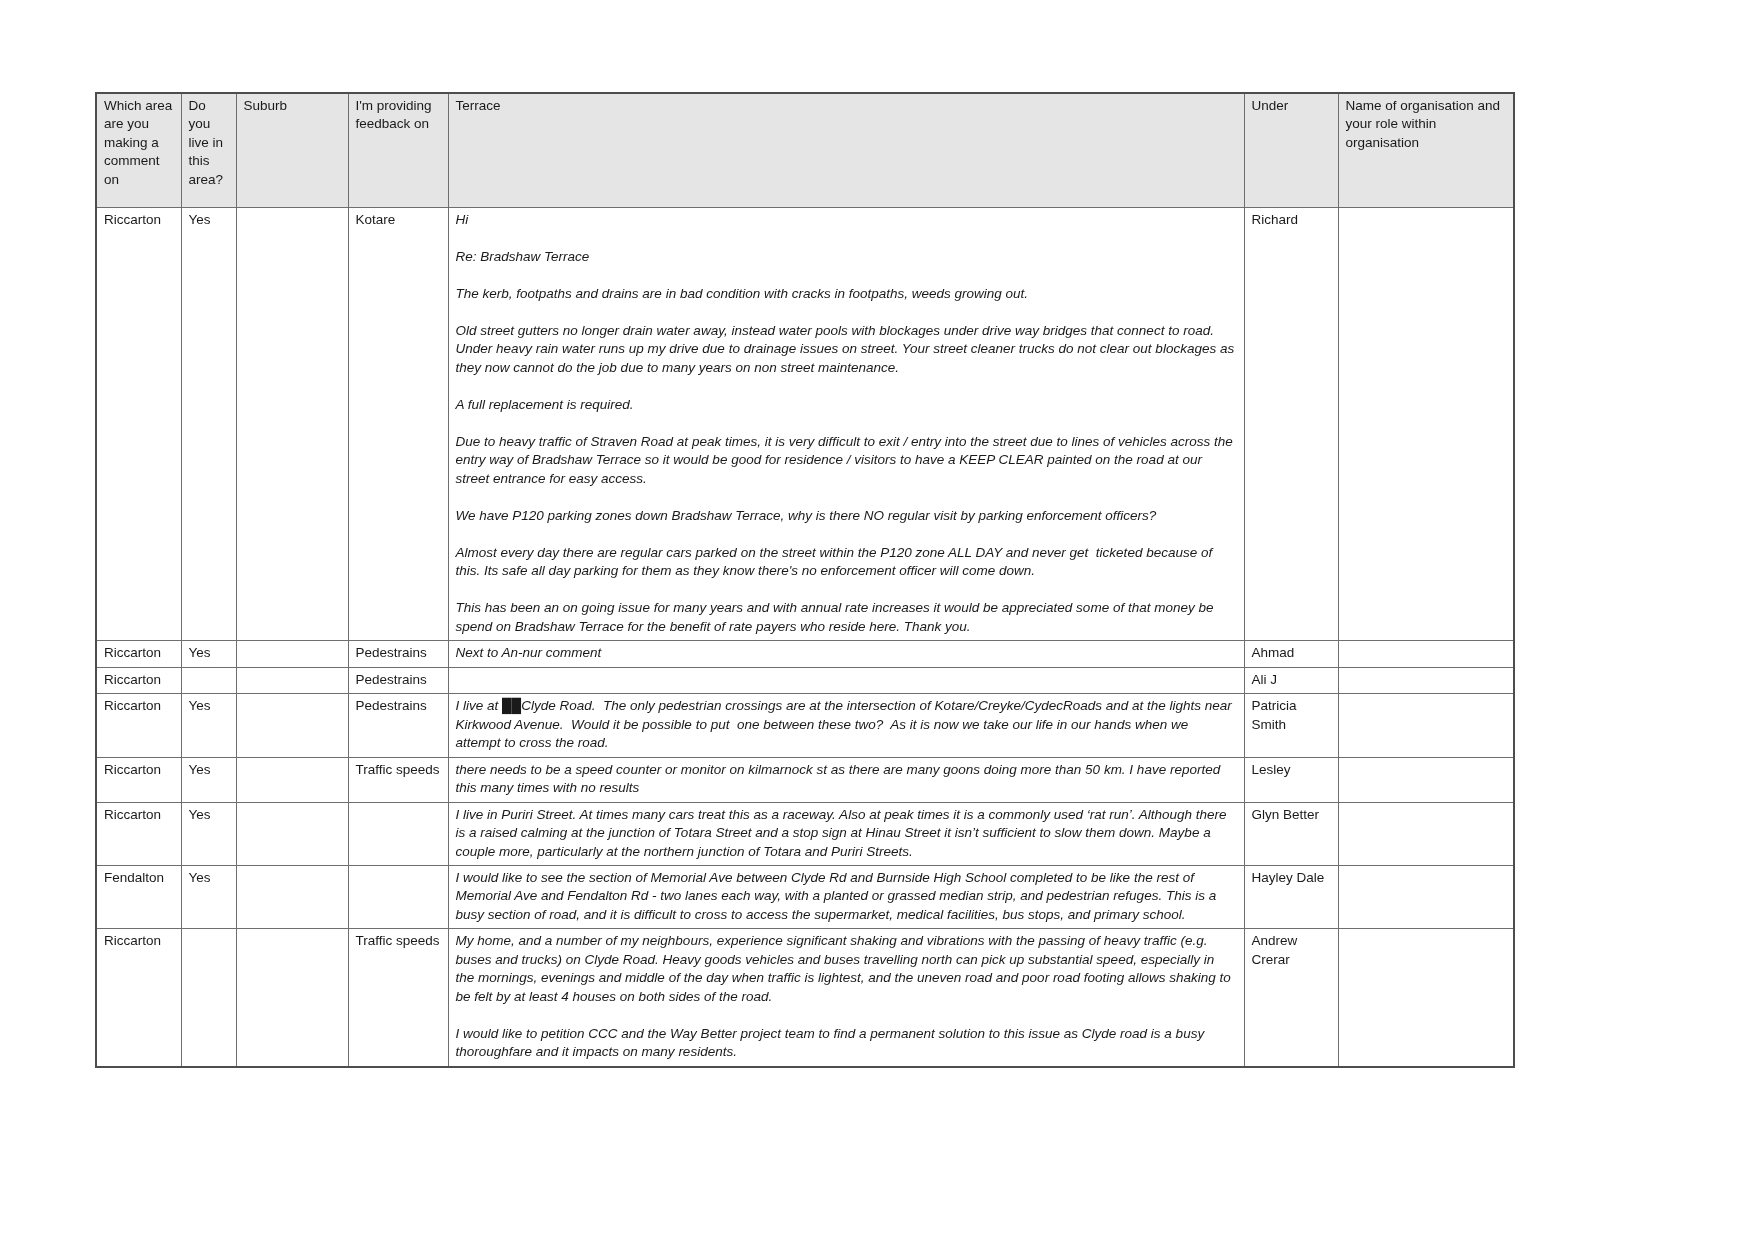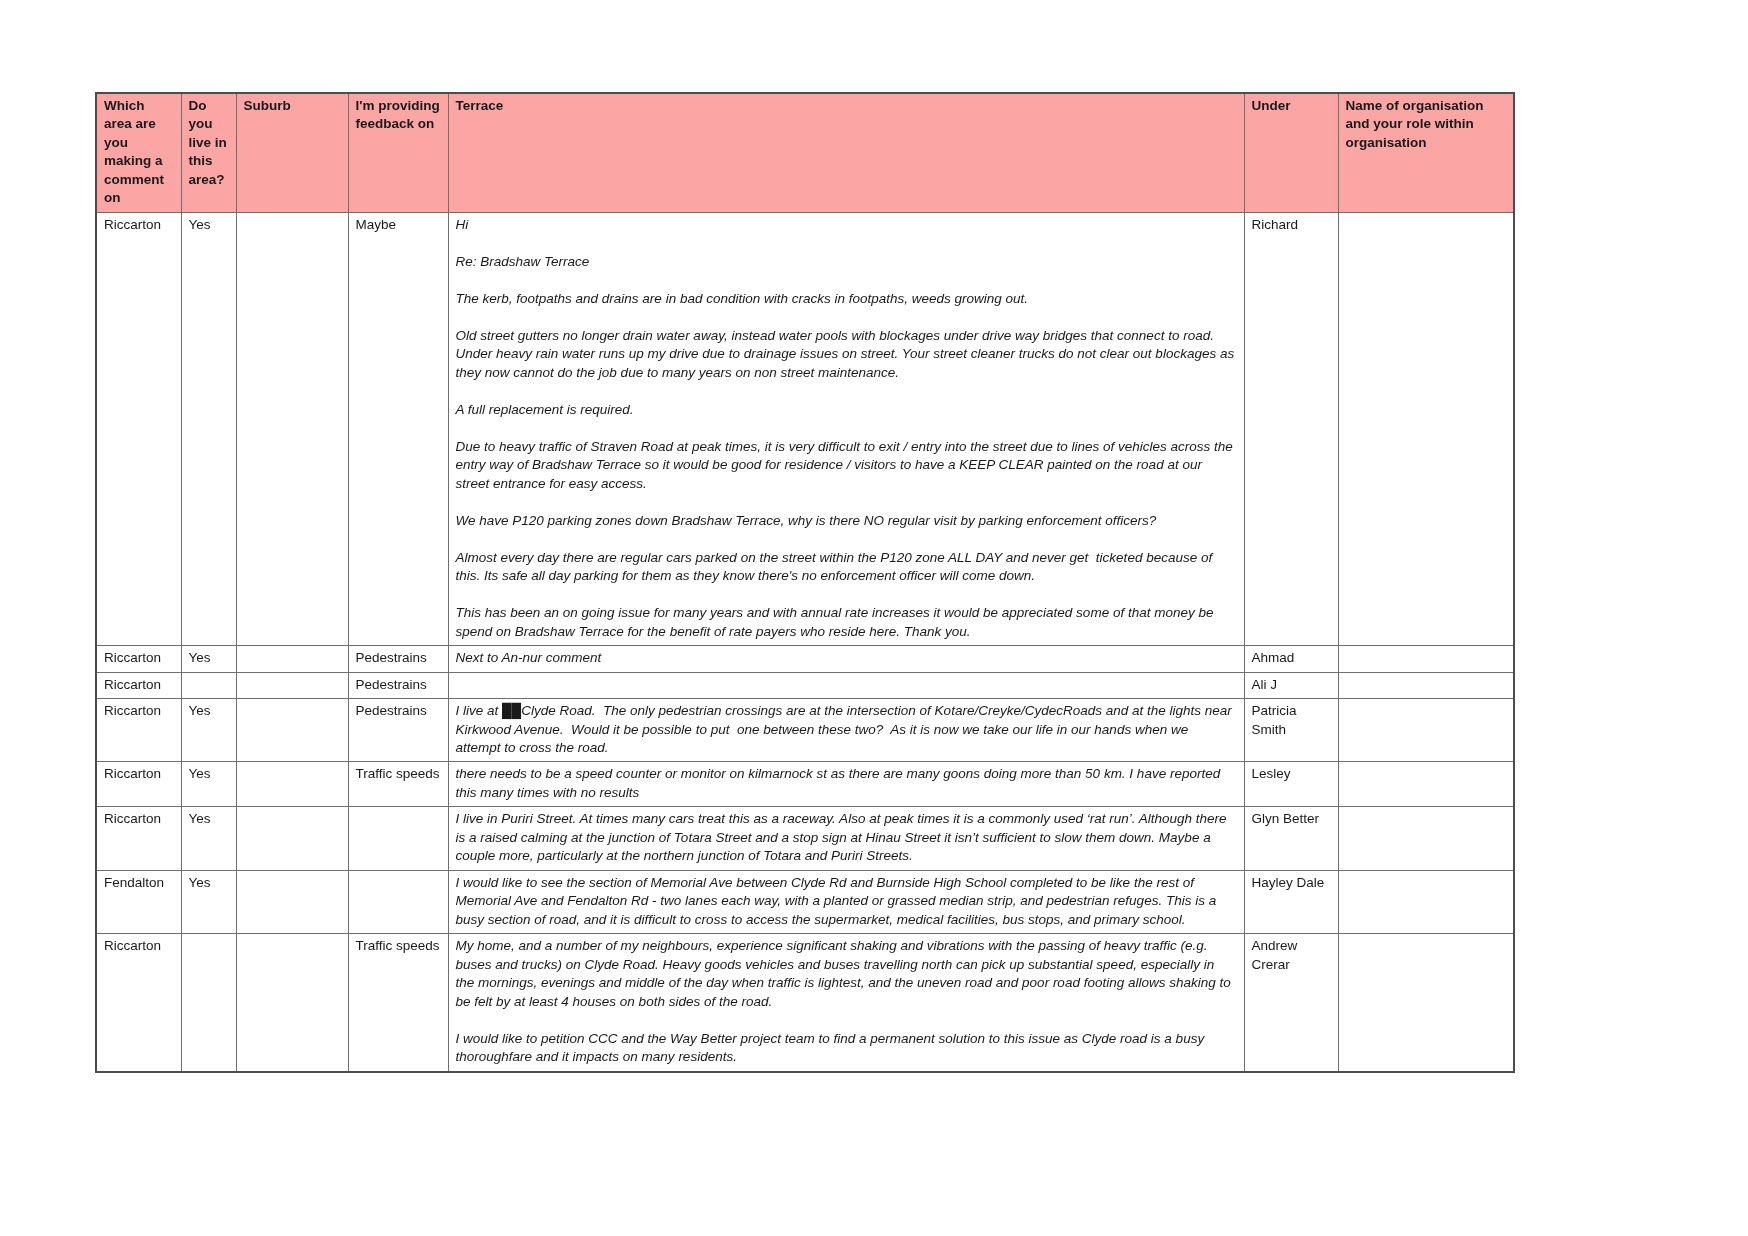--- a/index.html
+++ b/index.html
@@ -30,23 +30,23 @@
     border: 1px solid #6e6e6e;
     vertical-align: top;
     padding: 3px 7px 4px 7px;
     font-size: 13.5px;
     line-height: 1.37;
     color: #1a1a1a;
     overflow: hidden;
     word-wrap: break-word;
   }
   table.feedback-table th {
-    background: #fca5a5;
+    background: #e5e5e5;
     text-align: left;
-    font-weight: bold;
+    font-weight: normal;
     height: 106px;
     margin-top: 24px;
   }
   td.c-feedback {
     white-space: pre-wrap;
     font-style: italic;
   }
   col.w-area      { width: 85px; }
   col.w-live      { width: 55px; }
   col.w-suburb    { width: 112px; }
@@ -78,21 +78,21 @@
         <th>Terrace</th>
         <th>Under</th>
         <th>Name of organisation and your role within organisation</th>
       </tr>
     </thead>
     <tbody>
         <tr>
     <td class="c-area">Riccarton</td>
     <td class="c-live">Yes</td>
     <td class="c-suburb"></td>
-    <td class="c-providing">Maybe</td>
+    <td class="c-providing">Kotare</td>
     <td class="c-feedback">Hi
 
 Re: Bradshaw Terrace
 
 The kerb, footpaths and drains are in bad condition with cracks in footpaths, weeds growing out.
 
 Old street gutters no longer drain water away, instead water pools with blockages under drive way bridges that connect to road. Under heavy rain water runs up my drive due to drainage issues on street. Your street cleaner trucks do not clear out blockages as they now cannot do the job due to many years on non street maintenance.
 
 A full replacement is required.
 

